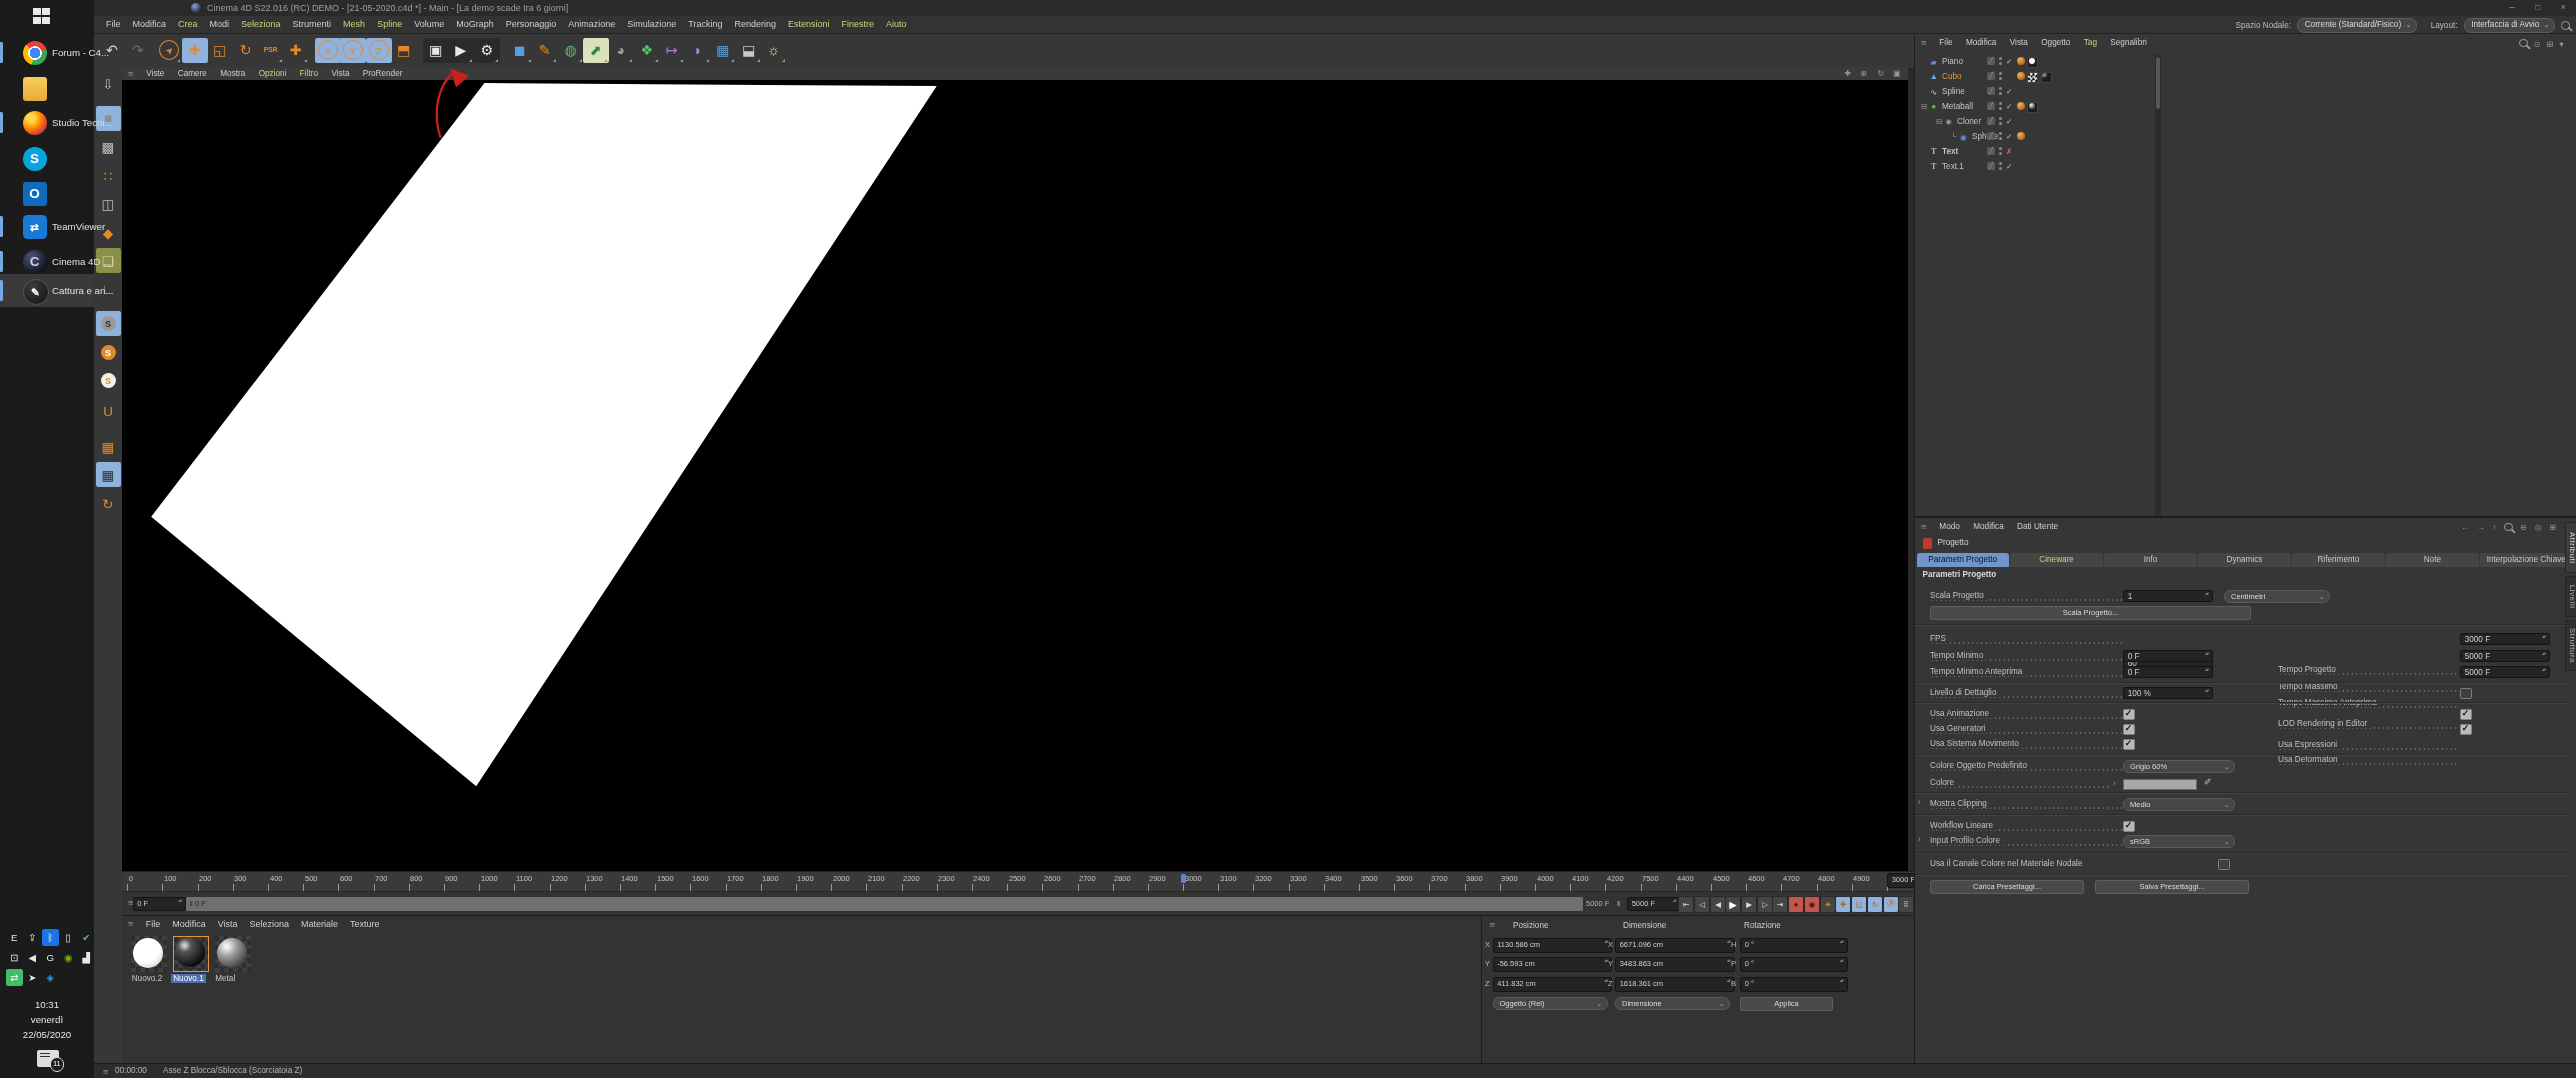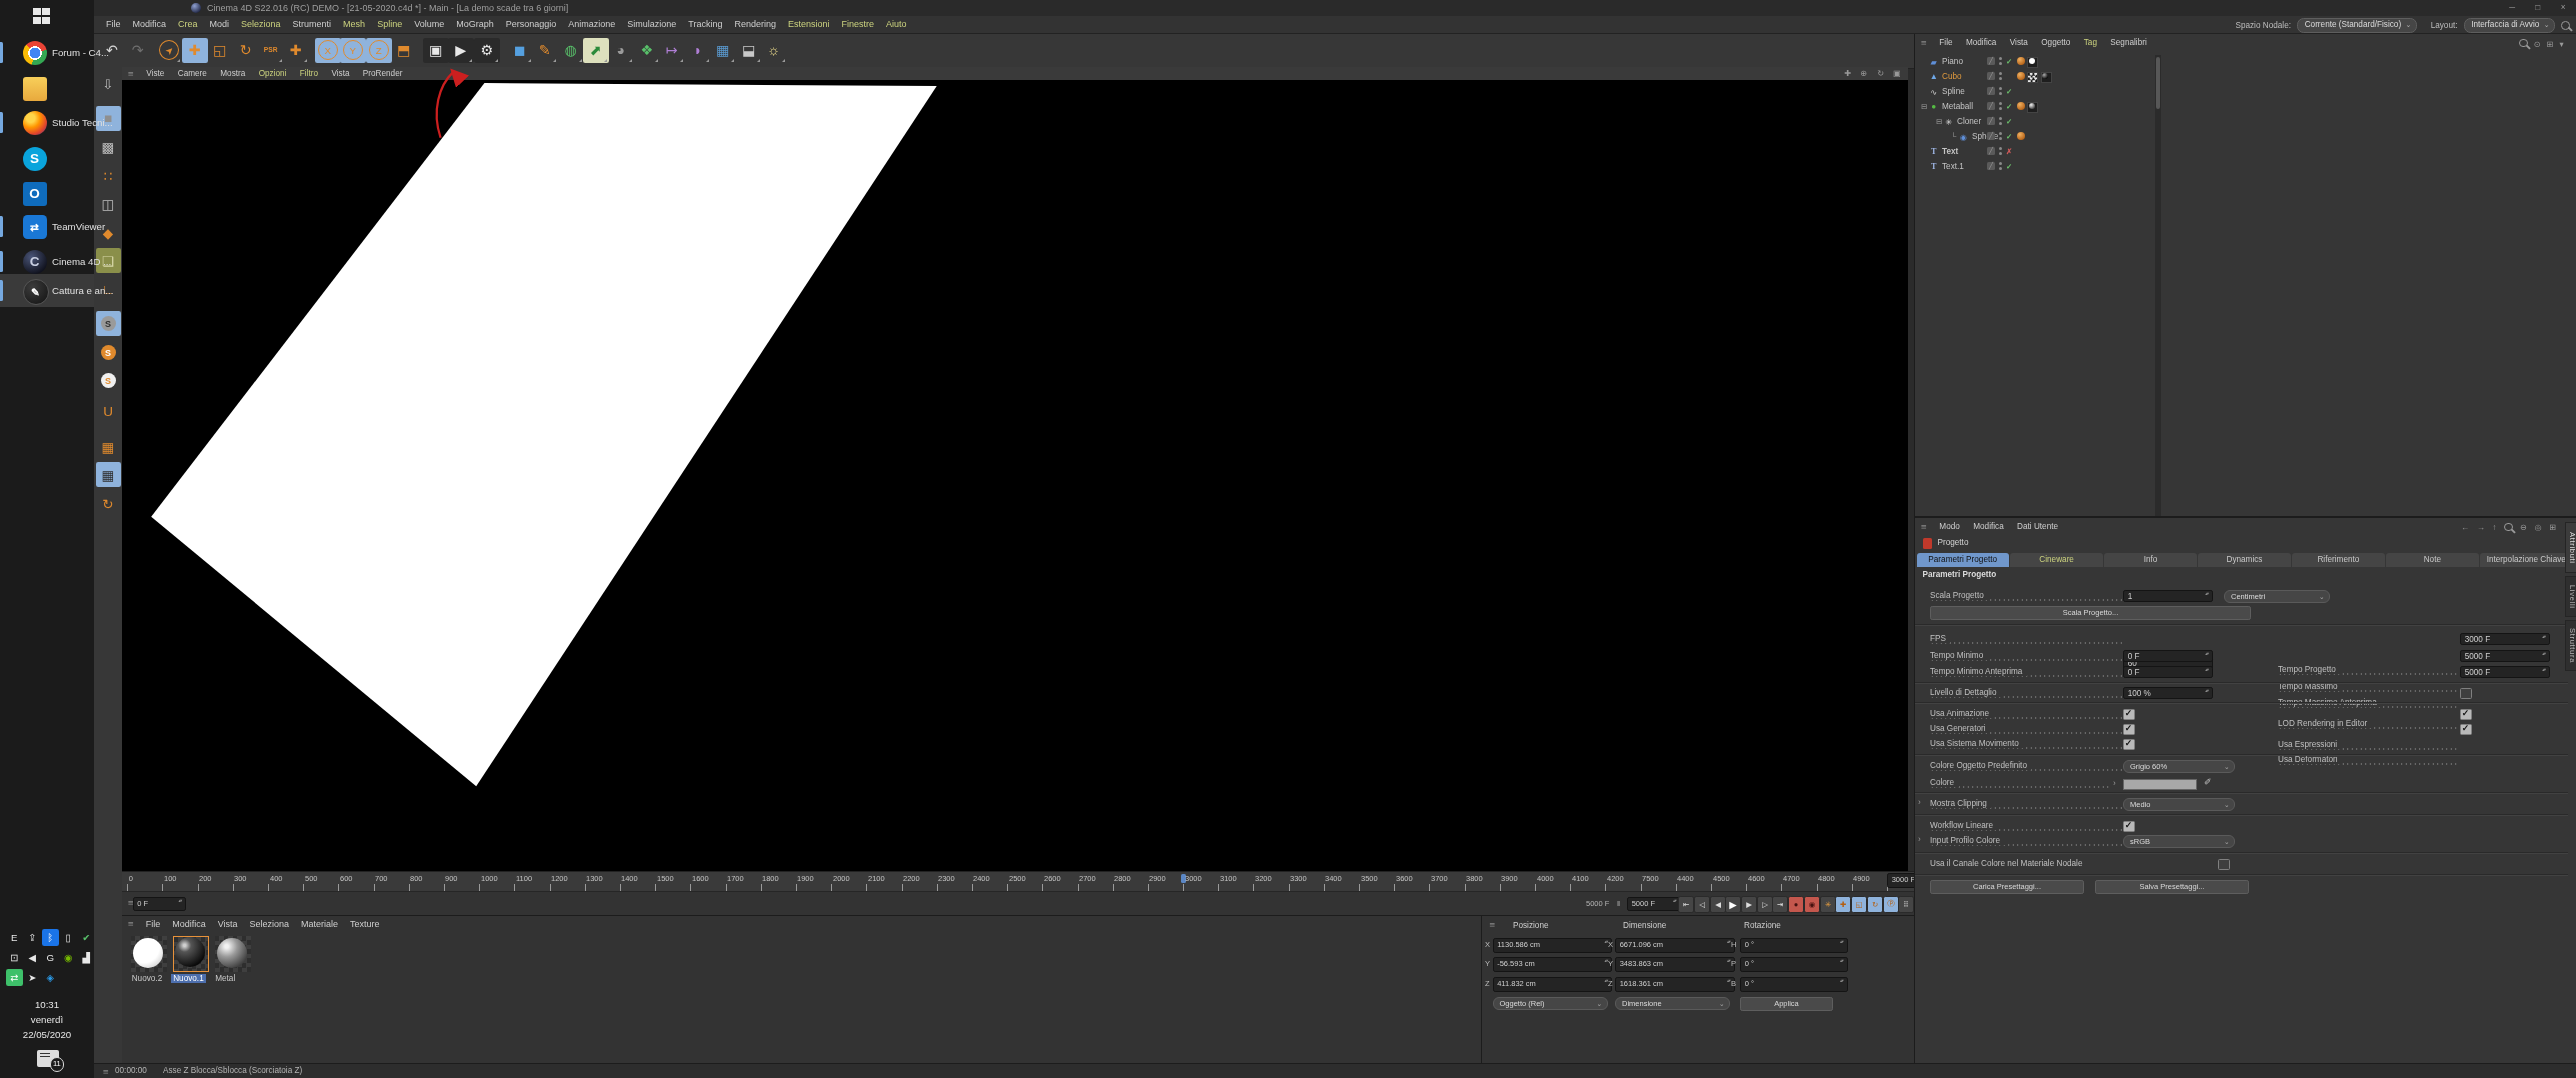--- a/index.html
+++ b/index.html
@@ -560,20 +560,23 @@
       <div class="tick-lab" style="left: 1731px;">4900</div>
       <div class="tick-line" style="left: 1730px;"></div>
       <div class="tick-lab" style="left: 1767px;">5000</div>
       <div class="tick-line" style="left: 1765px;"></div>
     </div>
   <div id="ruler-end-field" class="nfield abs">3000 F</div>
 
   <div id="scrubrow" class="abs">
     <span class="grip abs" style="left:0;top:4.5px;">≡</span>
     <div class="nfield" style="left:10.5px;top:4.5px;width:39px;">0 F</div>
+    <div id="rangebar">
+      <span>‖ </span><span>0 F</span>
+    </div>
     <span class="abs" style="left:1464px;top:6.7px;font-size:7.5px;color:#b5b5b5;">5000 F</span>
     <span class="abs" style="left:1495px;top:6.7px;font-size:7.5px;color:#b5b5b5;">‖</span>
     <div class="nfield" style="left:1505px;top:4.5px;width:39px;">5000 F</div>
     <div id="transport">
         <div class="tpt " style="left: 1556px;">⇤</div>
         <div class="tpt " style="left: 1572px;">◁</div>
         <div class="tpt " style="left: 1588px;">◀</div>
         <div class="tpt play" style="left: 1603px;">▶</div>
         <div class="tpt " style="left: 1619px;">▶</div>
         <div class="tpt " style="left: 1635px;">▷</div>

